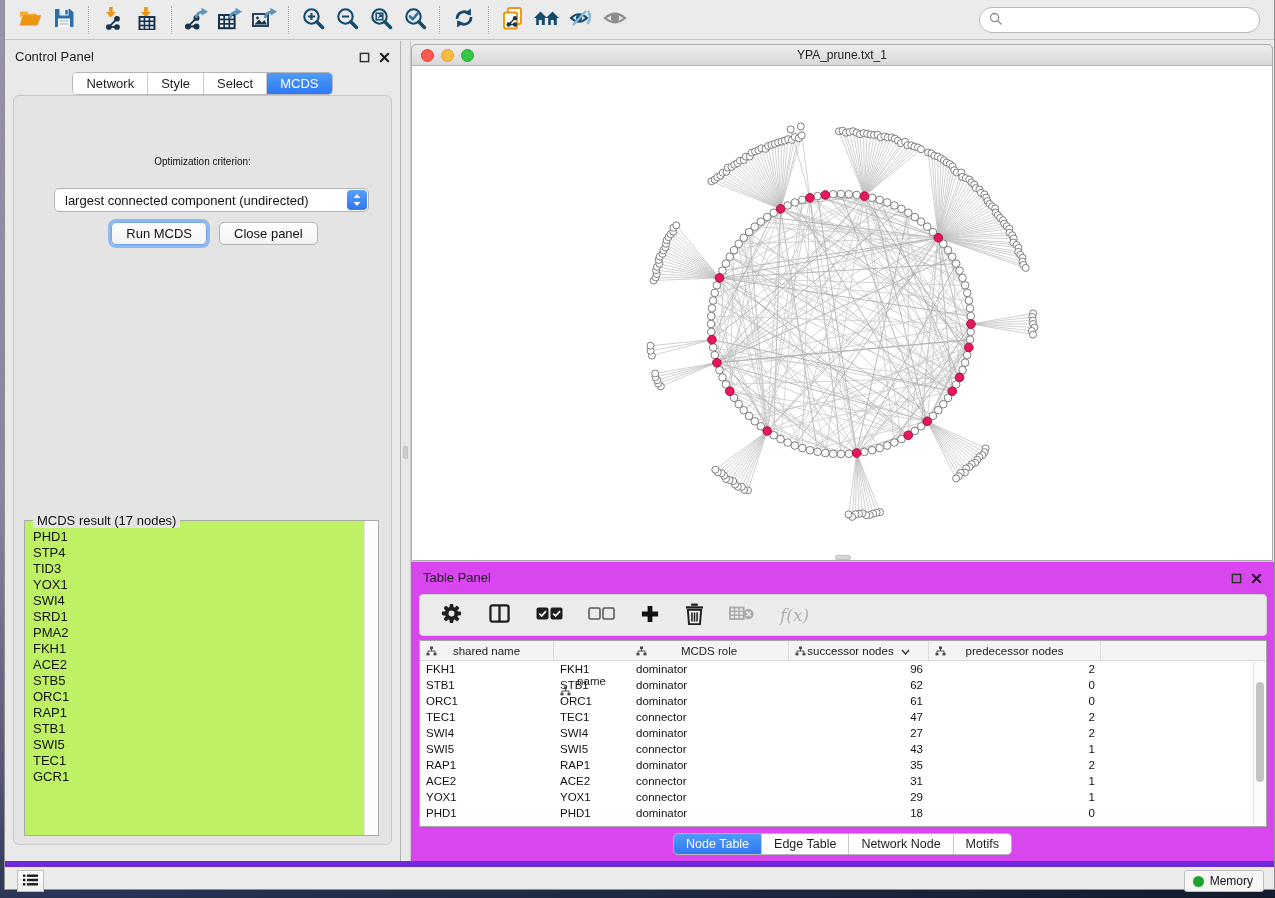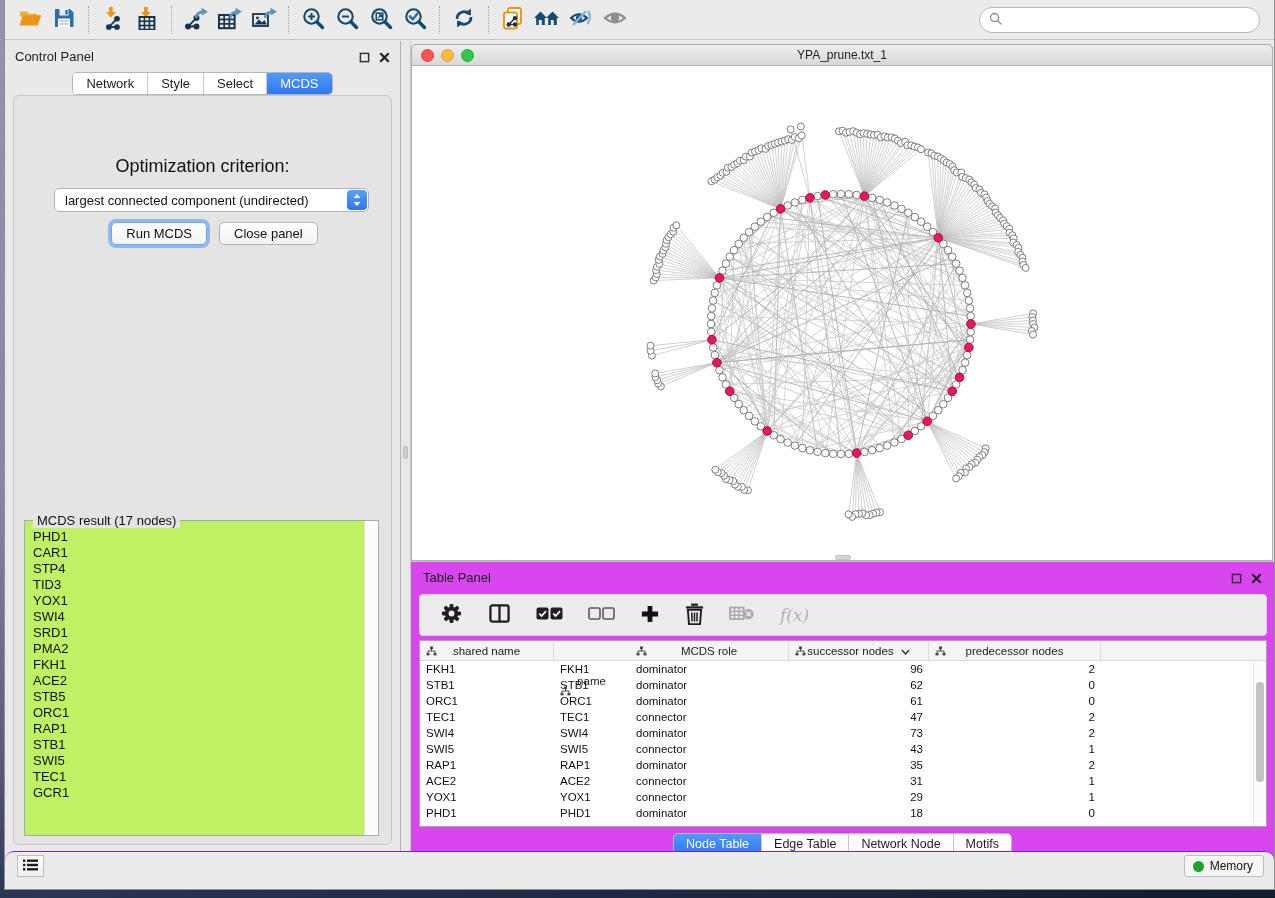--- a/index.html
+++ b/index.html
@@ -34,21 +34,21 @@
   .panel-wicons { position:absolute; right:10px; top:8px; display:flex; gap:9px; align-items:center; }
   .cp-tabs-row { position:absolute; left:0; right:0; top:31px; display:flex; justify-content:center; z-index:3; }
   .seg-control { display:flex; background:#fff; border:1px solid #b6b6b6; border-radius:5px; overflow:hidden; }
   .seg { padding:3px 13px; font-size:13px; color:#1d1d1d; border-right:1px solid #c9c9c9; background:#fff; cursor:pointer; white-space:nowrap; }
   .seg:last-child { border-right:none; }
   .seg.selected { background:linear-gradient(#509af8,#2e78f4); color:#fff; }
   .cp-inner {
     position:absolute; left:8px; right:8px; top:54px; bottom:16px;
     background:#e4e4e4; border:1px solid #c7c7c7; border-radius:6px;
   }
-  .opt-label { position:absolute; left:0; right:0; top:60px; text-align:center; font-size:18px; color:#111; }
+  .opt-label { position:absolute; left:0; right:0; top:60px; text-align:center; font-size:10px; color:#111; }
   .dropdown {
     position:absolute; left:40px; top:92px; width:315px; height:24px;
     background:#fff; border:1px solid #b3b3b3; border-radius:5px;
     display:flex; align-items:center; font-size:13px; color:#111; padding-left:10px; cursor:pointer;
   }
   .dd-stepper { position:absolute; right:1px; top:1px; width:20px; height:20px; border-radius:4px;
     background:linear-gradient(#58a0f9,#2d76f3); display:flex; flex-direction:column; align-items:center; justify-content:center; color:#fff; }
   .dd-stepper svg { display:block; }
   .cp-buttons { position:absolute; left:0; right:0; top:126px; display:flex; justify-content:center; gap:12px; }
   .mac-btn { font-size:13px; color:#111; background:linear-gradient(#ffffff,#f2f2f2); border:1px solid #b3b3b3; border-radius:5px; padding:3px 14px; cursor:pointer; font-family:inherit; }
@@ -87,21 +87,21 @@
   .dt-hcell { display:flex; align-items:center; justify-content:center; gap:5px; font-size:11.5px; color:#222; border-right:1px solid #dcdcdc; position:relative; }
   .dt-hcell .tree { position:absolute; left:6px; top:5px; }
   .dt-row { display:flex; height:16px; }
   .dt-cell { font-size:11.5px; color:#111; line-height:16px; padding:0 6px; white-space:nowrap; overflow:hidden; }
   .num { text-align:right; }
   .dt-scroll { position:absolute; right:0; top:21px; bottom:0; width:13px; background:#fbfbfb; border-left:1px solid #e4e4e4; }
   .dt-thumb { position:absolute; left:2px; right:2px; top:20px; height:100px; background:#c3c3c3; border-radius:5px; }
   .tp-tabs { position:absolute; left:0; right:0; top:271px; display:flex; justify-content:center; }
   .tp-tabs .seg { font-size:12.5px; padding:3px 12px; }
   
-  .status-bar { position:absolute; left:0; right:0; bottom:10px; height:28px; background:#ebebeb; border-top:1px solid #6d28d9;border-radius:9px; }
+  .status-bar { position:absolute; left:0; right:0; bottom:0; height:28px; background:#ebebeb; border-top:6px solid #6d28d9; }
   .list-btn { position:absolute; left:12px; top:3px; width:27px; height:22px; background:linear-gradient(#fdfdfd,#f0f0f0); border:1px solid #bfbfbf; display:flex; align-items:center; justify-content:center; cursor:pointer; }
   .memory-btn { position:absolute; right:10px; top:3px; height:22px; background:#f6f6f6; border:1px solid #bdbdbd; border-radius:3px;
     display:flex; align-items:center; gap:6px; padding:0 10px 0 8px; font-size:12px; color:#111; cursor:pointer; }
   .mem-dot { width:11px; height:11px; border-radius:50%; background:#1ea32c; }
 </style>
 </head>
 <body>
 
 <div class="app-window">
 
@@ -310,21 +310,20 @@
         </span>
       </div>
       <div class="cp-buttons">
         <button class="mac-btn focus">Run MCDS</button>
         <button class="mac-btn">Close panel</button>
       </div>
       <div class="mcds-fieldset">
         <span class="mcds-legend">MCDS result (17 nodes)</span>
         <div class="mcds-list" id="mcds-list">
             <div>PHD1</div>
-            <div>CAR1</div>
             <div>STP4</div>
             <div>TID3</div>
             <div>YOX1</div>
             <div>SWI4</div>
             <div>SRD1</div>
             <div>PMA2</div>
             <div>FKH1</div>
             <div>ACE2</div>
             <div>STB5</div>
             <div>ORC1</div>
@@ -1178,21 +1177,21 @@
             <div class="dt-cell" style="width: 134px;">TEC1</div>
             <div class="dt-cell" style="width: 76px;">TEC1</div>
             <div class="dt-cell" style="width: 159px;">connector</div>
             <div class="dt-cell num" style="width: 140px;">47</div>
             <div class="dt-cell num" style="width: 172px;">2</div>
           </div>
           <div class="dt-row">
             <div class="dt-cell" style="width: 134px;">SWI4</div>
             <div class="dt-cell" style="width: 76px;">SWI4</div>
             <div class="dt-cell" style="width: 159px;">dominator</div>
-            <div class="dt-cell num" style="width: 140px;">73</div>
+            <div class="dt-cell num" style="width: 140px;">27</div>
             <div class="dt-cell num" style="width: 172px;">2</div>
           </div>
           <div class="dt-row">
             <div class="dt-cell" style="width: 134px;">SWI5</div>
             <div class="dt-cell" style="width: 76px;">SWI5</div>
             <div class="dt-cell" style="width: 159px;">connector</div>
             <div class="dt-cell num" style="width: 140px;">43</div>
             <div class="dt-cell num" style="width: 172px;">1</div>
           </div>
           <div class="dt-row">

